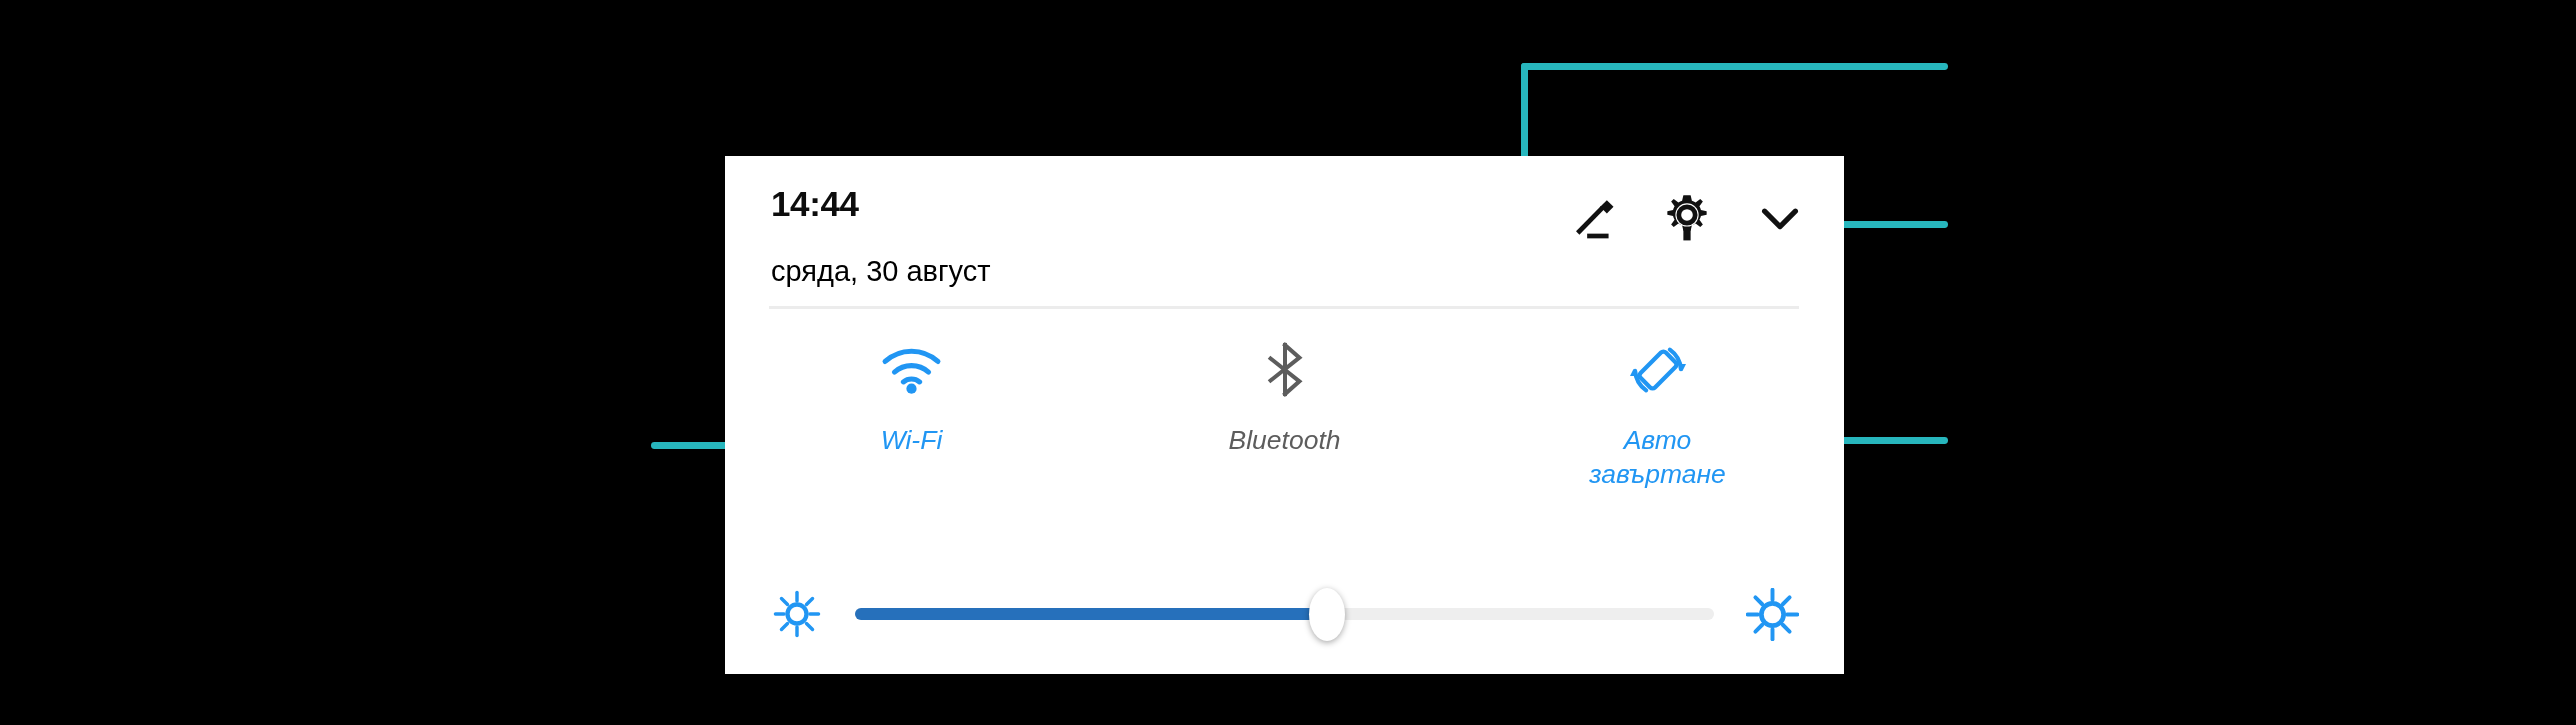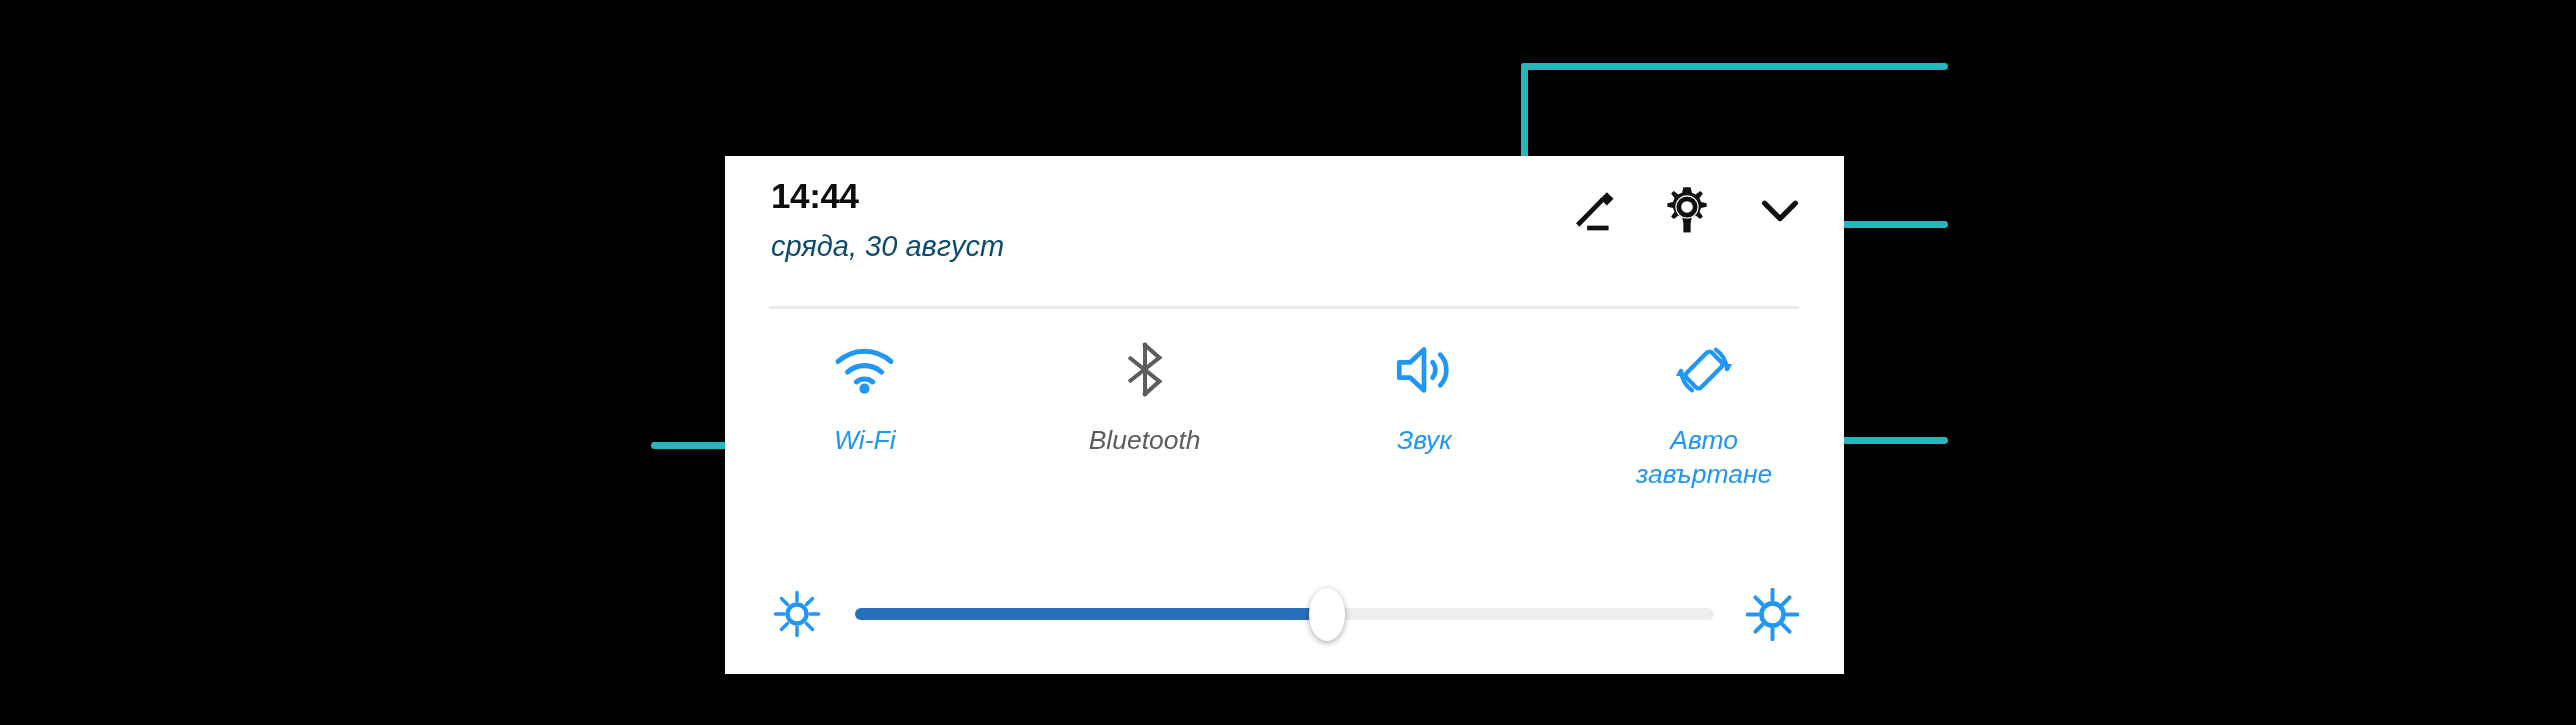--- a/index.html
+++ b/index.html
@@ -23,43 +23,42 @@
     top: 156px;
     width: 1119px;
     height: 518px;
     background: #ffffff;
     box-sizing: border-box;
   }
 
   
   #qs-header {
     position: absolute;
-    left: 0; top: 0;
+    left: 0; top: 8px;
     width: 100%;
     height: 150px;
   }
   #clock-block {
     position: absolute;
     left: 46px;
     top: 19px;
   }
   #clock-time {
     font-size: 35px;
     font-weight: bold;
     color: #0d0d0d;
     letter-spacing: -0.4px;
     line-height: 41px;
   }
   #clock-date {
     font-size: 29px;
     font-weight: normal;
-    color: #0c4a6e;
+    color: #000000;
     line-height: 38px;
-    margin-top: 11px;
-    font-style: italic;
+    margin-top: 28px;
   }
 
   #header-actions {
     position: absolute;
     right: 39px;
     top: 29px;
     display: flex;
     align-items: center;
     gap: 43px;
   }
@@ -275,32 +274,20 @@
             <path d="M26 3 L26 61"></path>
             <path d="M26 3 L43 18 L9 45"></path>
             <path d="M26 61 L43 46 L9 19"></path>
           </g>
         </svg>
       </div>
       <div class="tile-label">Bluetooth</div>
     </div>
 
 
-    <div class="tile on">
-      <div class="tile-icon">
-        <svg width="58" height="50" viewBox="0 0 68 58">
-          <path d="M5 20 L18 20 L34 5 L34 53 L18 38 L5 38 Z" fill="none" stroke="#2196f3" stroke-width="5.5" stroke-linejoin="round"></path>
-          <g fill="none" stroke="#2196f3" stroke-width="5.5" stroke-linecap="round">
-            <path d="M44 20 A 14 14 0 0 1 44 38"></path>
-            <path d="M53 11 A 26 26 0 0 1 53 47"></path>
-          </g>
-        </svg>
-      </div>
-      <div class="tile-label">Звук</div>
-    </div>
 
     <div class="tile on">
       <div class="tile-icon">
         <svg width="56" height="56" viewBox="0 0 66 66">
           <rect x="21" y="12" width="24" height="42" rx="4" fill="none" stroke="#2196f3" stroke-width="5" transform="rotate(45 33 33)"></rect>
           <g fill="none" stroke="#2196f3" stroke-width="5" stroke-linecap="round">
             <path d="M47 9 A 31 31 0 0 1 60 32"></path>
             <path d="M19 57 A 31 31 0 0 1 6 34"></path>
           </g>
           <polygon points="62,34 56,26 66,26" fill="#2196f3"></polygon>

